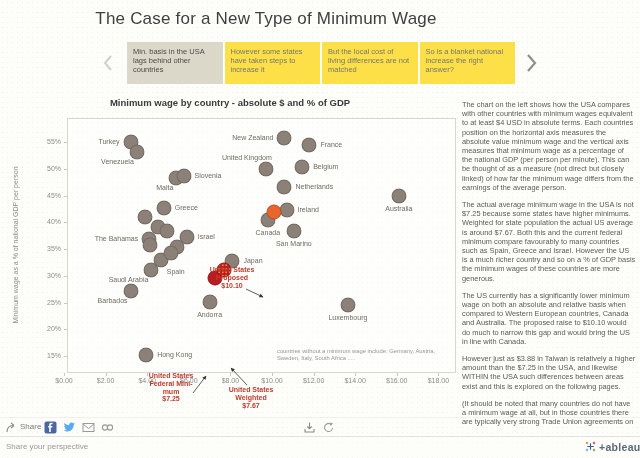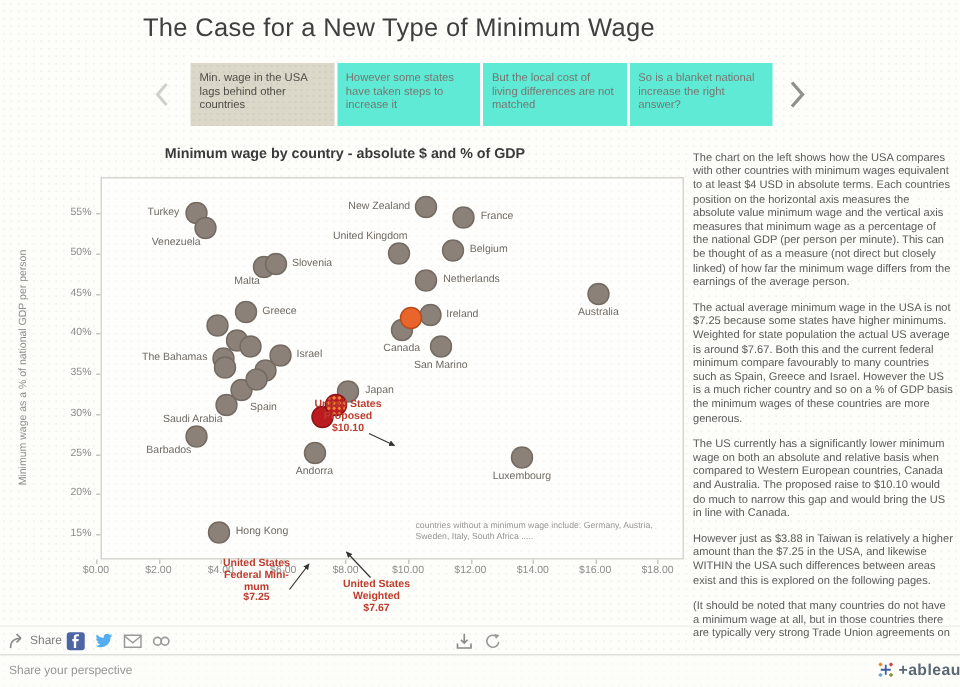--- a/index.html
+++ b/index.html
@@ -16,21 +16,21 @@
     position:absolute; left:0; top:9px; width:532px;
     text-align:center; font-size:17px; color:#3f3f3f; letter-spacing:0.2px;
   }
   
   .story-nav { position:absolute; left:0; top:42px; width:640px; height:42px; }
   .nav-chevron { position:absolute; top:11px; width:14px; height:20px; cursor:pointer; }
   .nav-chevron.left { left:101px; }
   .nav-chevron.right { left:524px; }
   .tabs { position:absolute; left:127px; top:0; width:388px; height:42px; display:flex; gap:2px; }
   .tab {
-    flex:1 1 0; background:#5eead4; color:#787672; font-size:7.5px; line-height:9px;
+    flex:1 1 0; background:#fde047; color:#787672; font-size:7.5px; line-height:9px;
     padding:5px 6px; cursor:pointer;
   }
   .tab.selected {
     background:#dbd7c9; color:#4e4c46;
     background-image: radial-gradient(#d2cebe 0.5px, transparent 0.6px);
     background-size:4px 4px;
   }
   
   .chart-panel { position:absolute; left:0; top:90px; width:460px; height:326px; }
   .chart-title {
@@ -105,21 +105,21 @@
 </head>
 <body>
 
 <div class="app-title">The Case for a New Type of Minimum Wage</div>
 
 <div class="story-nav">
   <svg class="nav-chevron left" viewBox="0 0 14 20">
     <polyline points="10,3 4,10 10,17" fill="none" stroke="#cfcfcb" stroke-width="2"></polyline>
   </svg>
   <div class="tabs">
-      <div class="tab selected">Min. wage in the USA lags behind other countries</div>
+      <div class="tab selected">Min. basis in the USA lags behind other countries</div>
       <div class="tab">However some states have taken steps to increase it</div>
       <div class="tab">But the local cost of living differences are not matched</div>
       <div class="tab">So is a blanket national increase the right answer?</div>
     </div>
   <svg class="nav-chevron right" viewBox="0 0 14 20">
     <polyline points="4,2 11,10 4,18" fill="none" stroke="#8f8f8b" stroke-width="2.2"></polyline>
   </svg>
 </div>
 
 <div class="chart-panel">

